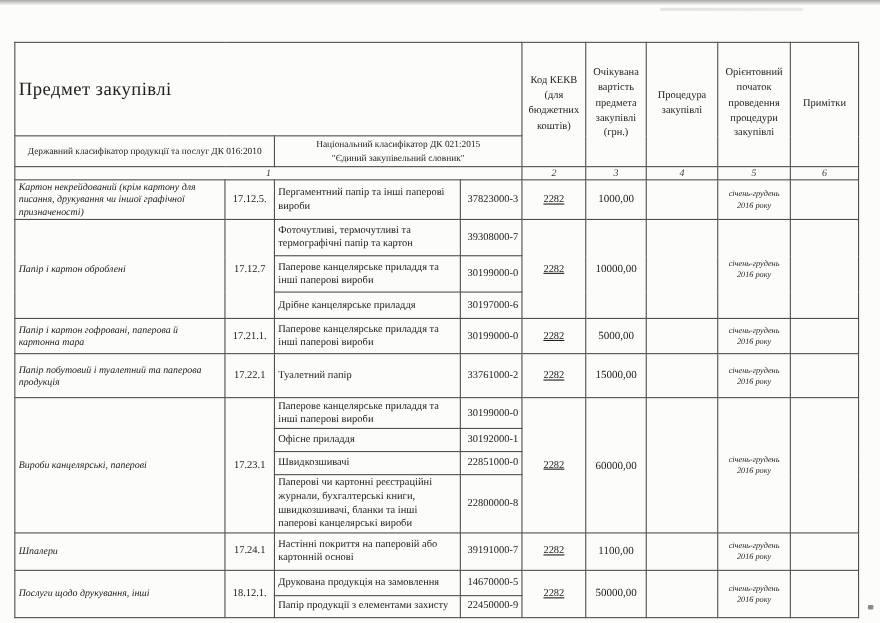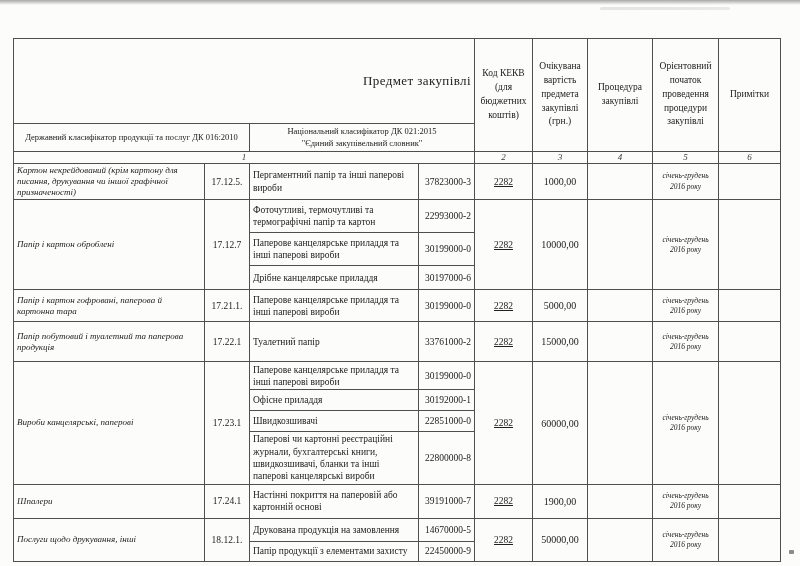--- a/index.html
+++ b/index.html
@@ -36,21 +36,21 @@
     table-layout:fixed;
     color:#212121;
   }
   table.plan td, table.plan th {
     border:1px solid #4f4f4f;
     padding:1px 3px;
     overflow:hidden;
     vertical-align:middle;
     font-weight:normal;
   }
-  th.h-subject { font-size:13px; font-weight:bold; text-align:right; letter-spacing:0.4px; }
+  th.h-subject { font-size:17px; font-weight:bold; text-align:left; letter-spacing:0.4px; }
   th.h-class   { font-size:8.5px; font-weight:bold; text-align:center; line-height:1.45; }
   .h-class .l2 { display:block; }
   th.h-col     { font-size:9.5px; font-weight:bold; text-align:center; line-height:1.45; }
   tr.nums td   { font-size:9px; font-style:italic; text-align:center; padding:0; line-height:1; color:#3a3a3a; }
   td.c-name  { text-align:left;  font-size:9px;  line-height:1.25;font-style:italic; }
   td.c-016   { text-align:center; font-size:9.5px; }
   td.c-desc  { text-align:left;  font-size:9.5px; line-height:1.3; }
   td.c-021   { text-align:right; font-size:9.5px; }
   td.c-kekv  { text-align:center; font-size:9.5px;text-decoration:underline; }
   td.c-val   { text-align:center; font-size:10px; }
@@ -113,21 +113,21 @@
       <td class="c-val">1000,00</td>
       <td class="c-proc"></td>
       <td class="c-start">січень-грудень 2016 року</td>
       <td class="c-notes"></td>
     </tr>
 
     <tr style="height:33px">
       <td class="c-name" rowspan="3">Папір і картон оброблені</td>
       <td class="c-016" rowspan="3">17.12.7</td>
       <td class="c-desc">Фоточутливі, термочутливі та термографічні папір та картон</td>
-      <td class="c-021">22993000-2</td>
+      <td class="c-021">39308000-7</td>
       <td class="c-kekv" rowspan="3">2282</td>
       <td class="c-val" rowspan="3">10000,00</td>
       <td class="c-proc" rowspan="3"></td>
       <td class="c-start" rowspan="3">січень-грудень 2016 року</td>
       <td class="c-notes" rowspan="3"></td>
     </tr>
     <tr style="height:33px">
       <td class="c-desc">Паперове канцелярське приладдя та інші паперові вироби</td>
       <td class="c-021">30199000-0</td>
     </tr>
@@ -183,21 +183,21 @@
       <td class="c-desc">Паперові чи картонні реєстраційні журнали, бухгалтерські книги, швидкозшивачі, бланки та інші паперові канцелярські вироби</td>
       <td class="c-021">22800000-8</td>
     </tr>
 
     <tr style="height:34px">
       <td class="c-name">Шпалери</td>
       <td class="c-016">17.24.1</td>
       <td class="c-desc">Настінні покриття на паперовій або картонній основі</td>
       <td class="c-021">39191000-7</td>
       <td class="c-kekv">2282</td>
-      <td class="c-val">1900,00</td>
+      <td class="c-val">1100,00</td>
       <td class="c-proc"></td>
       <td class="c-start">січень-грудень 2016 року</td>
       <td class="c-notes"></td>
     </tr>
 
     <tr style="height:23px">
       <td class="c-name" rowspan="2">Послуги щодо друкування, інші</td>
       <td class="c-016" rowspan="2">18.12.1.</td>
       <td class="c-desc">Друкована продукція на замовлення</td>
       <td class="c-021">14670000-5</td>

